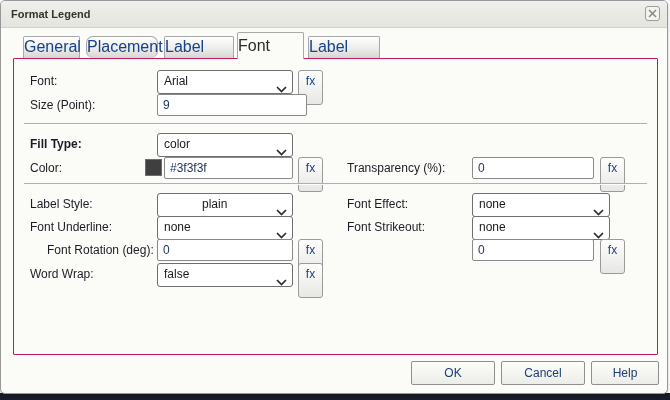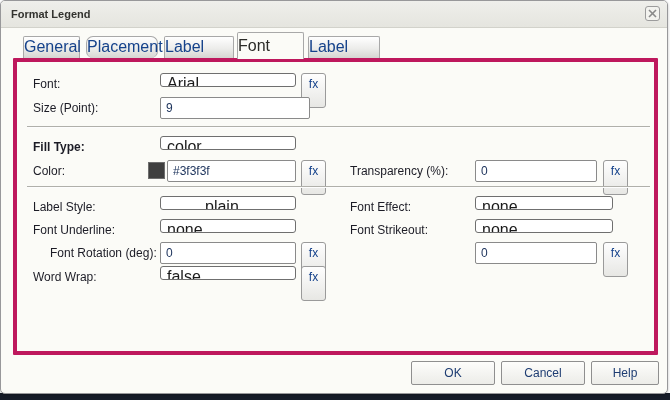--- a/index.html
+++ b/index.html
@@ -22,29 +22,29 @@
     border:1px solid #9c9c9c;border-radius:3px;background:#f3f3ef;cursor:pointer;}
   .close svg{position:absolute;left:2px;top:2px;}
 
   .tab{position:absolute;top:35px;height:22px;box-sizing:border-box;z-index:1;cursor:pointer;
     border:1px solid #a8a8a8;border-bottom:none;border-radius:2px 2px 0 0;
     background:linear-gradient(#ffffff,#ececea 55%,#d6d6d2);
     font-size:16px;color:#15428b;text-align:left;line-height:20px;}
   .tab.active{top:31px;height:27px;line-height:26px;background:#fbfbf7;color:#2b2b28;z-index:3;}
 
   .panel{position:absolute;left:12px;top:57px;width:645px;height:297px;box-sizing:border-box;
-    border:4px solid #be185d;border-radius:1px;background:#fbfbf7;z-index:2;}
+    border:1px solid #be185d;border-radius:1px;background:#fbfbf7;z-index:2;}
 
   .lbl{position:absolute;font-size:12px;color:#1c1c26;line-height:22px;white-space:nowrap;}
   .sep{position:absolute;left:10px;width:623px;height:0;
     border-top:1px solid #b0b0aa;border-bottom:1px solid #fdfdfd;}
 
-  .sel{position:absolute;height:14px;box-sizing:border-box;cursor:pointer;
+  .sel{position:absolute;height:24px;box-sizing:border-box;cursor:pointer;
     border:1px solid #6f6f6f;border-radius:3px;background:#ffffff;
-    font-size:16px;color:#1a1a1a;line-height:20px;padding:0 18px 0 6px;overflow:hidden;}
+    font-size:12px;color:#1a1a1a;line-height:20px;padding:0 18px 0 6px;overflow:hidden;}
   .sel .chev{position:absolute;right:5px;top:8px;width:11px;height:7px;}
 
   .inp{position:absolute;height:22px;box-sizing:border-box;
     border:1px solid #8a8a8a;border-radius:2px;background:#ffffff;
     font-size:12px;color:#20365e;padding:0 5px;margin:0;
     font-family:"Liberation Sans", sans-serif;outline:none;}
 
   .fx{position:absolute;width:25px;height:35px;box-sizing:border-box;cursor:pointer;
     border:1px solid #9a9a9a;border-radius:3px;
     background:linear-gradient(#fefefe,#e7e7e4);

